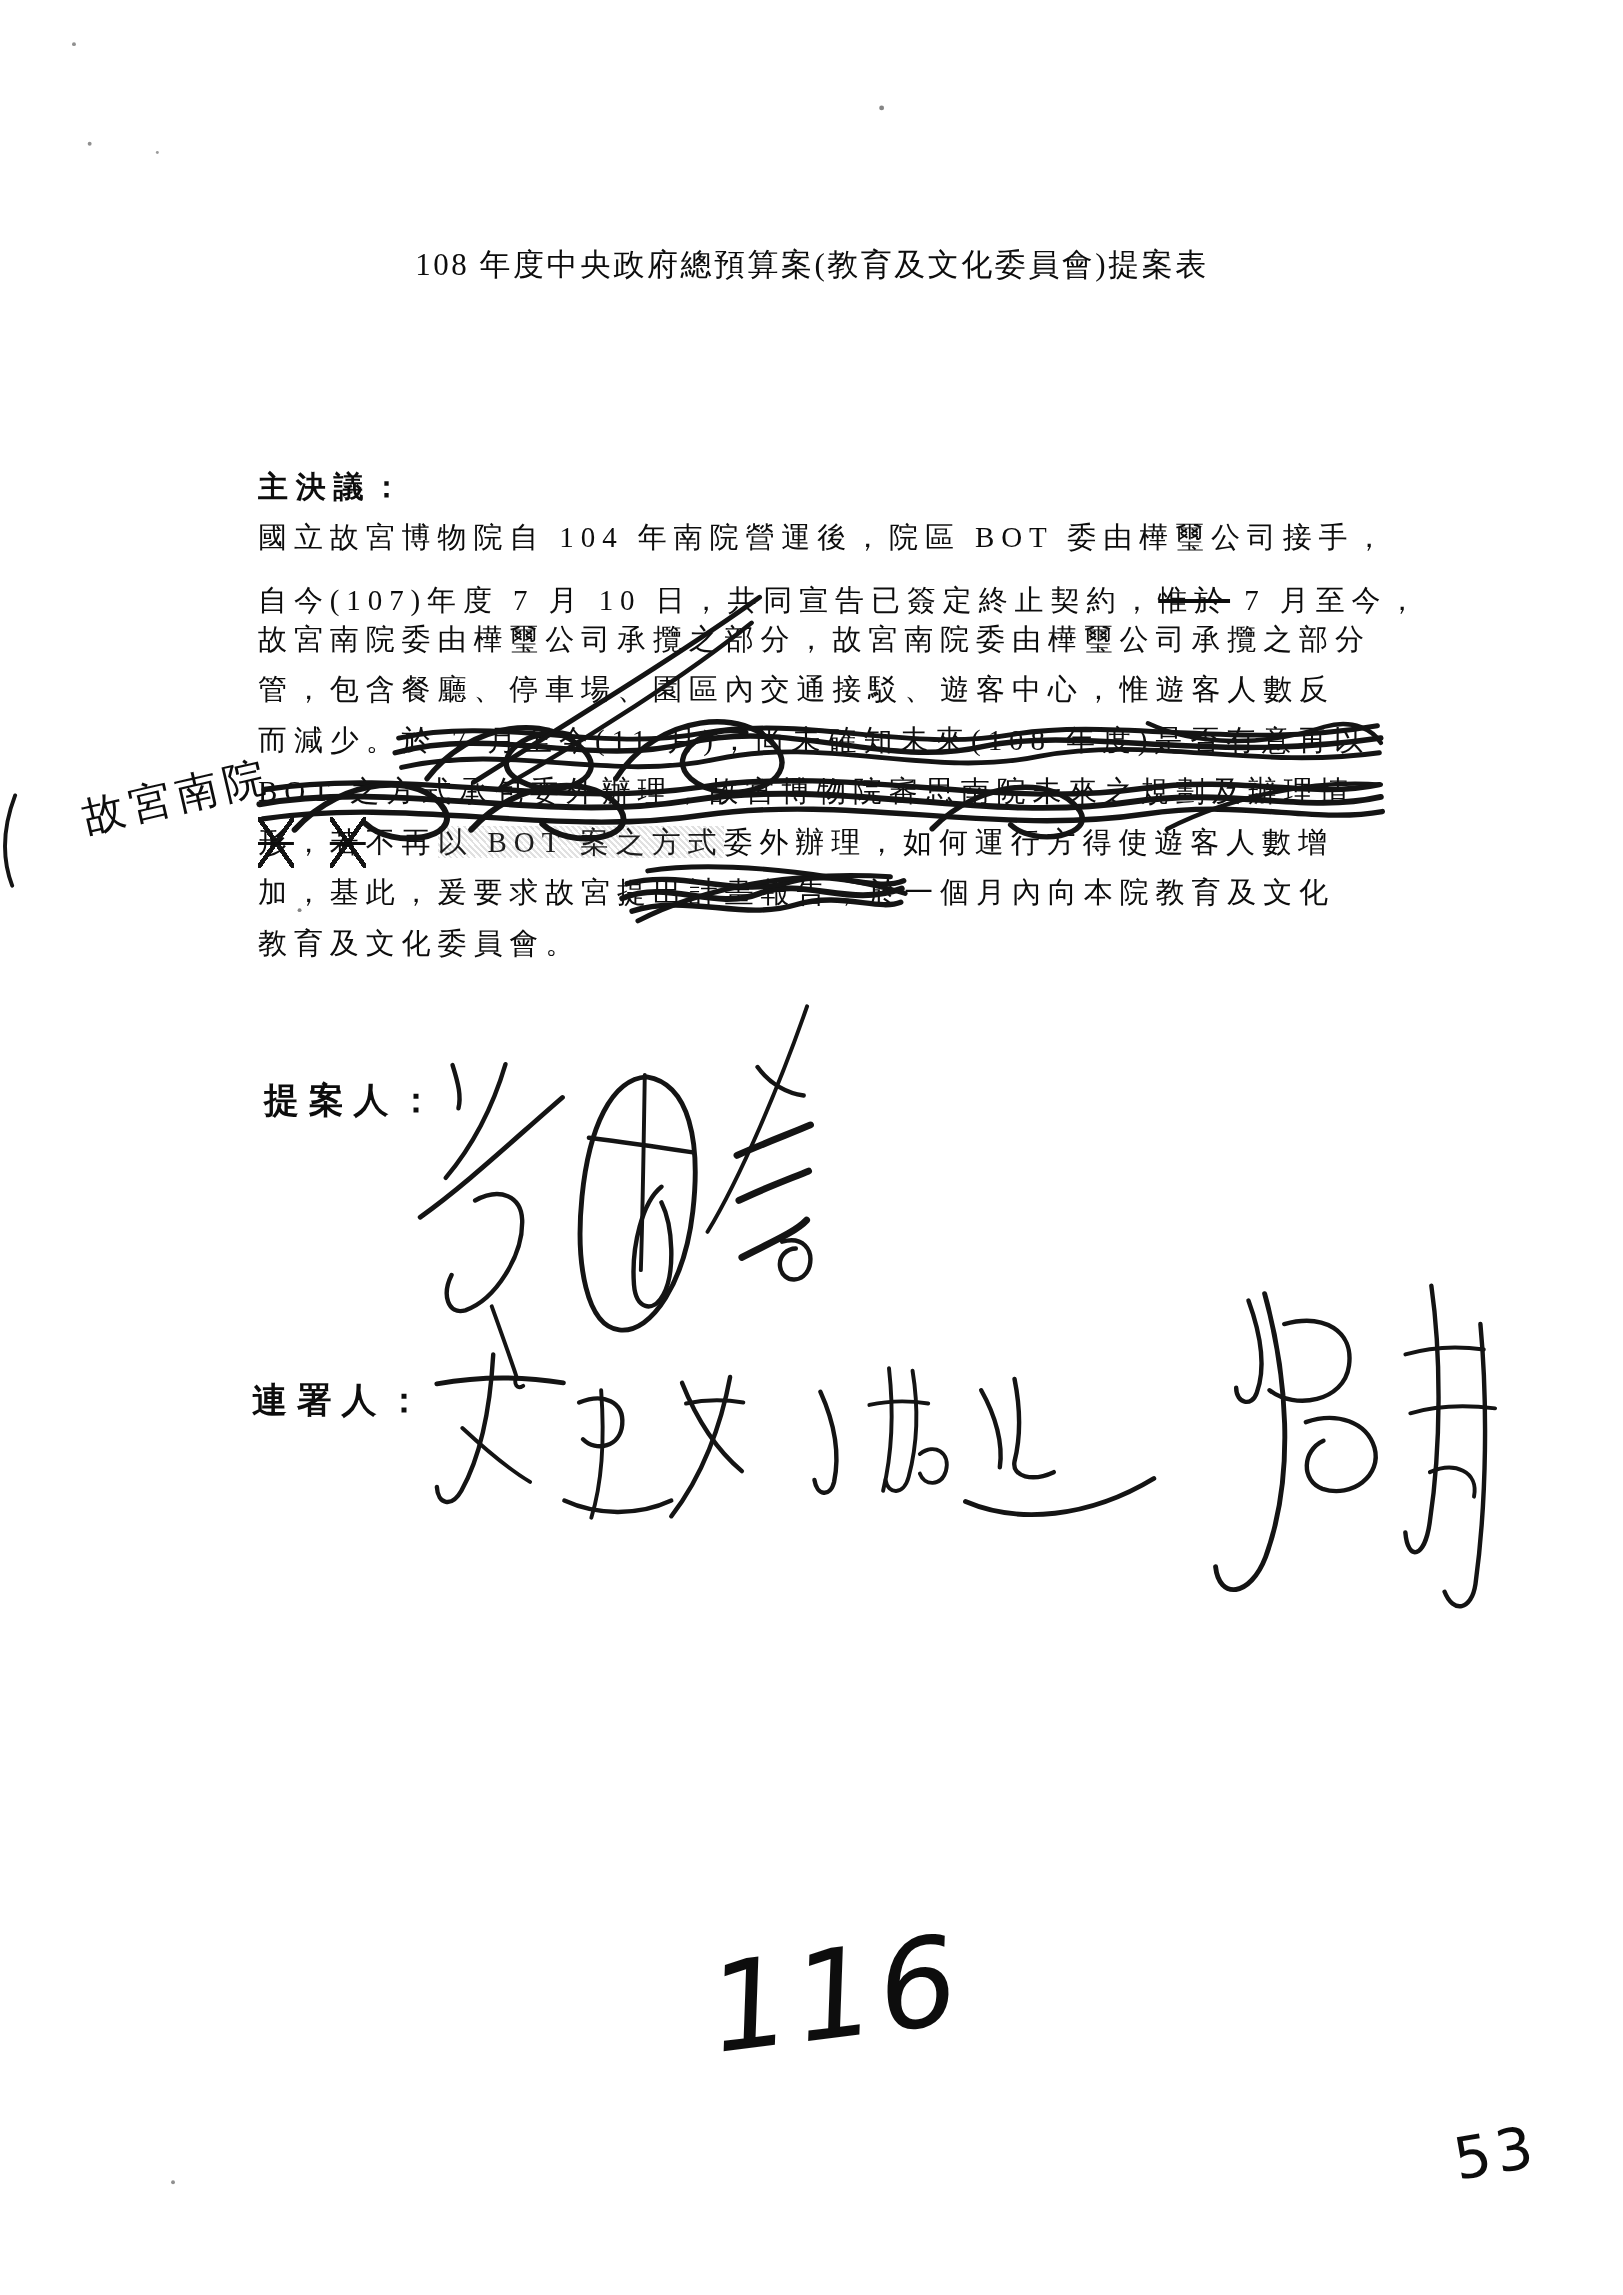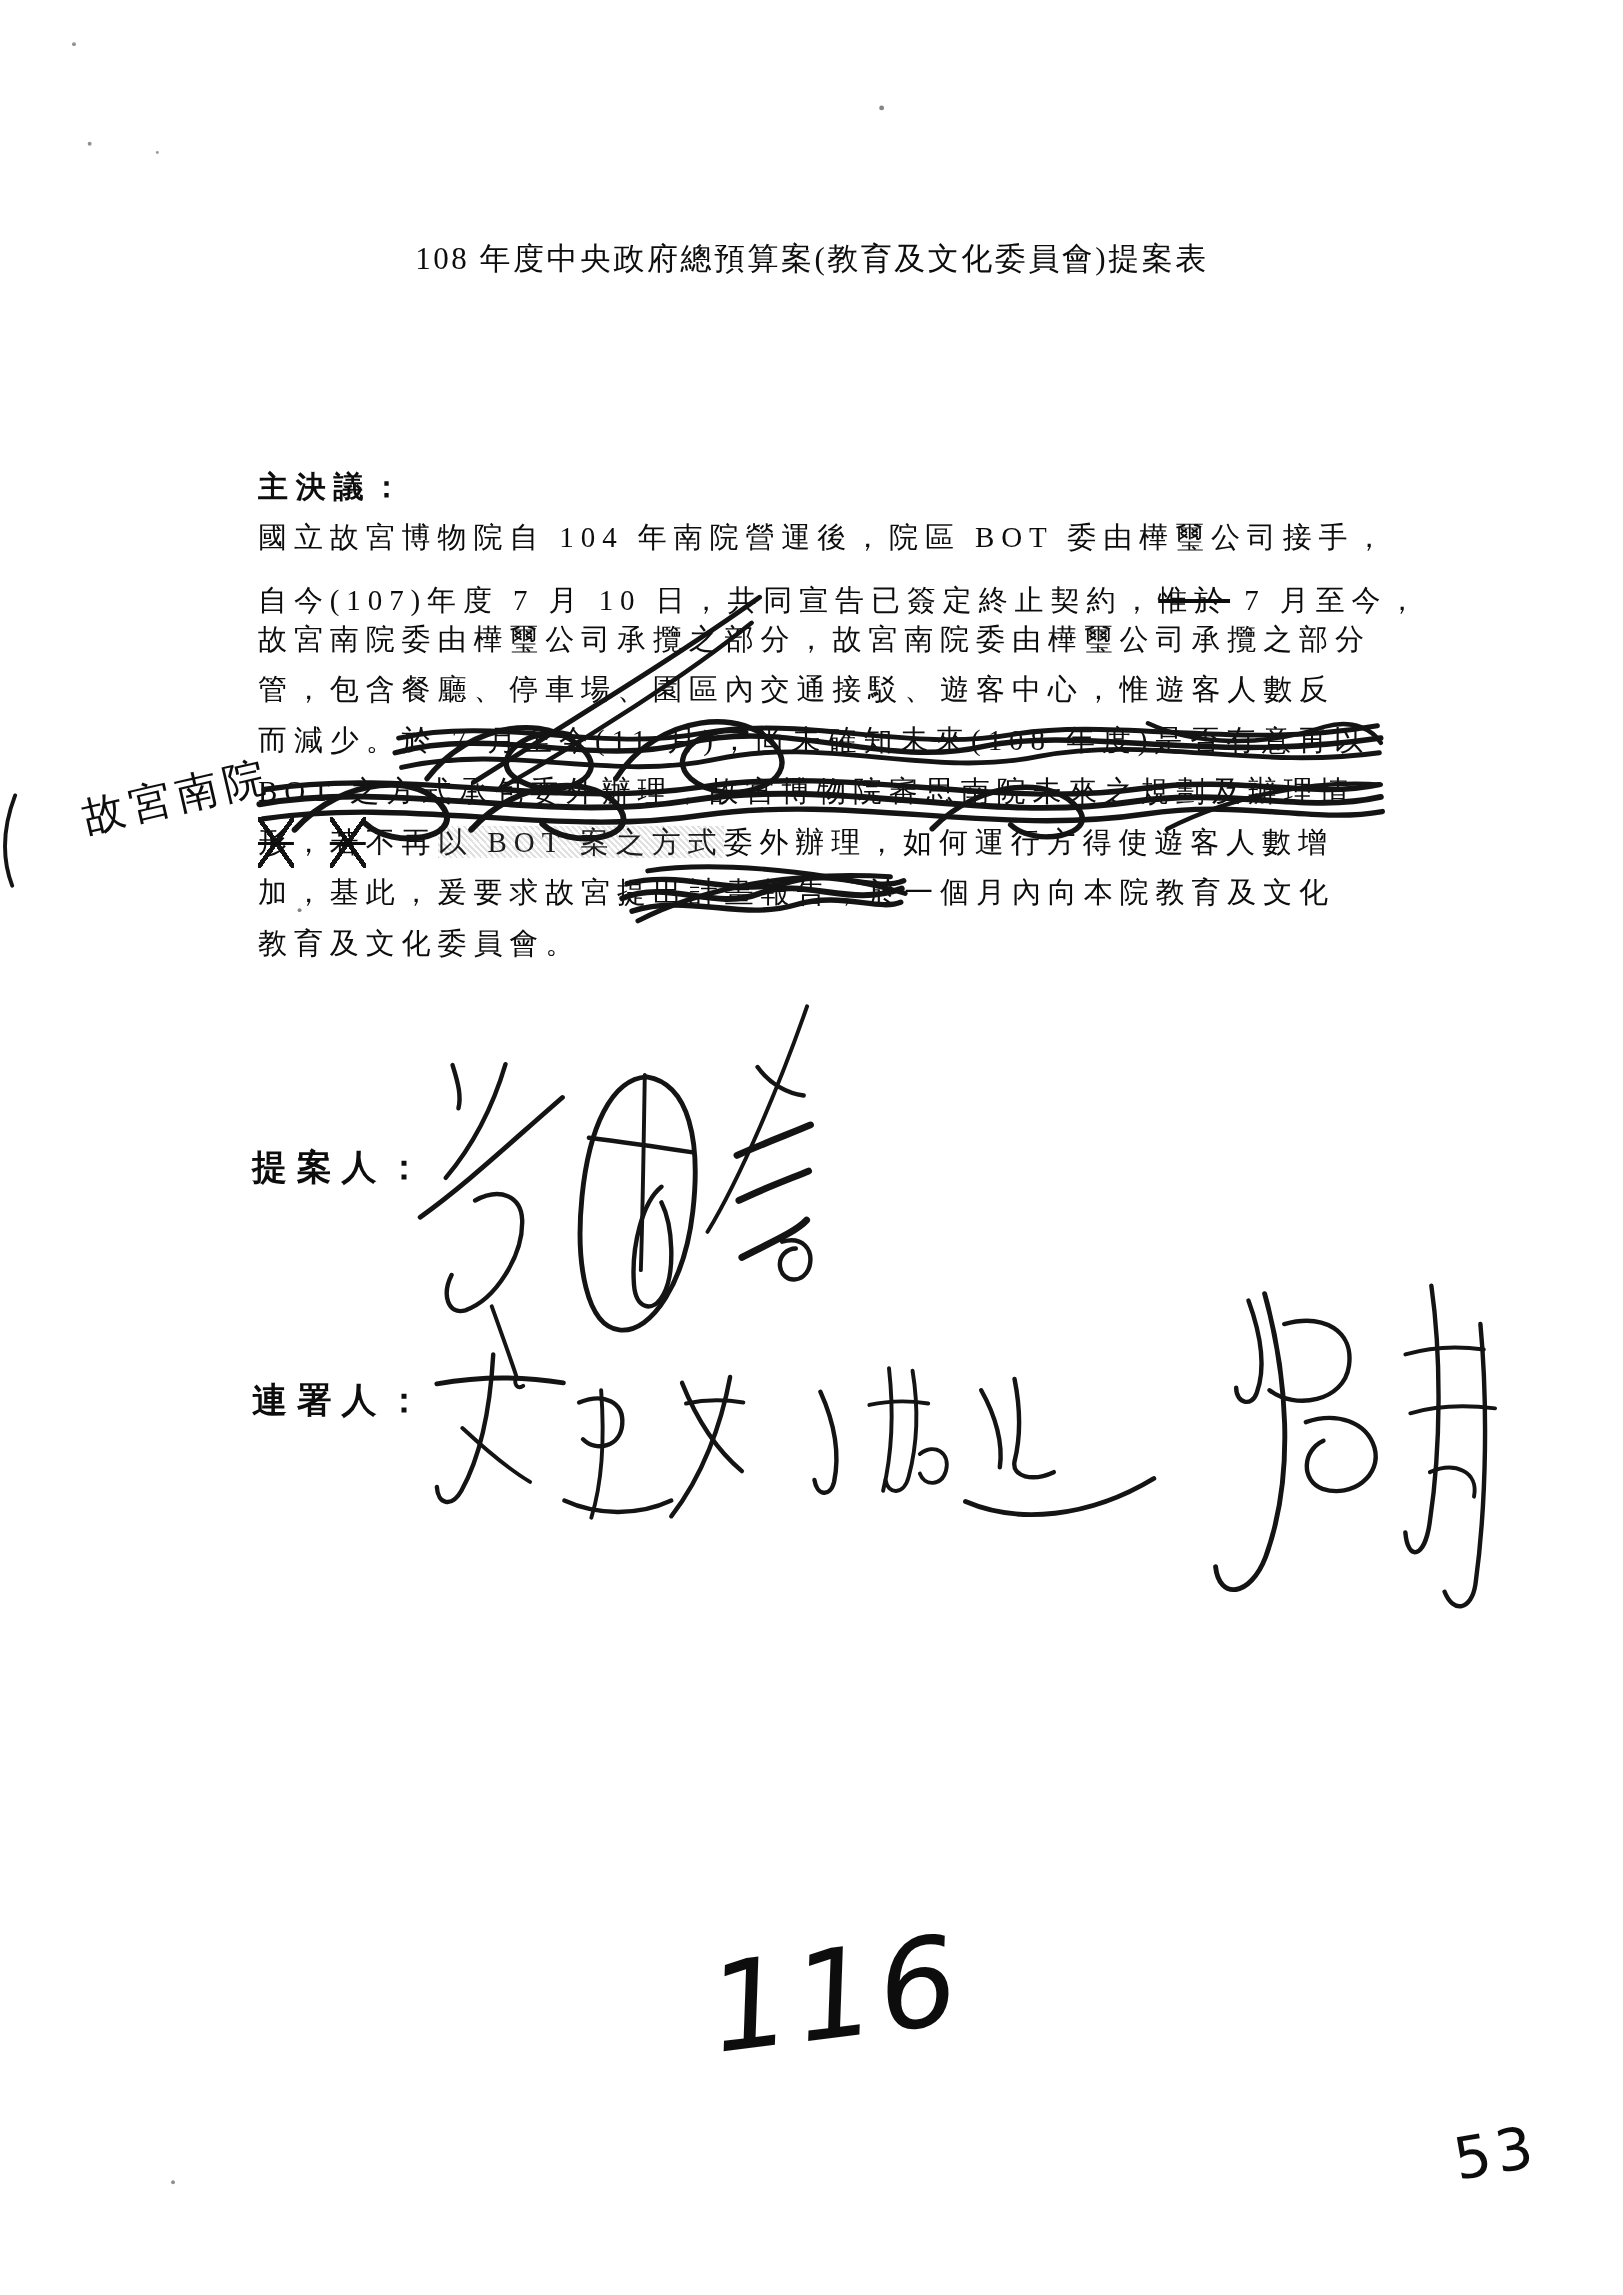--- a/index.html
+++ b/index.html
@@ -5,21 +5,21 @@
   html,body{margin:0;padding:0;background:#e8e8e8;}
   .page{
     position:relative;
     width:1624px;height:2295px;
     background:#ffffff;
     overflow:hidden;
     font-family:"Liberation Serif","DejaVu Serif",serif;
     color:#0d0d0d;
   }
   .doc-title{
-    position:absolute;top:238px;left:0;width:1624px;
+    position:absolute;top:244px;left:0;width:1624px;
     text-align:center;
     font-size:31px;font-weight:500;letter-spacing:2.5px;
     white-space:pre;
   }
   .unit-line{
     position:absolute;top:398px;left:258px;
     font-size:30px;font-weight:500;letter-spacing:5.4px;white-space:pre;
   }
   .section-heading{
     position:absolute;top:467px;left:258px;
@@ -39,21 +39,21 @@
       linear-gradient(to bottom right, transparent 46%, #151515 46%, #151515 54%, transparent 54%);
   }
   .smudge{
     color:#1c1c1c;
     background-image:repeating-linear-gradient(47deg, rgba(40,40,40,0.14) 0 2px, rgba(0,0,0,0) 2px 4.4px);
   }
   .sig-label{
     position:absolute;left:252px;
     font-size:35px;font-weight:700;letter-spacing:9.8px;white-space:pre;
   }
-  .label-proposer{ top:1144px; }
+  .label-proposer{ top:1077px;margin-left:12px; }
   .label-cosigner{ top:1377px; }
   .margin-note{
     position:absolute;left:77px;top:791px;
     font-size:42px;font-weight:500;letter-spacing:5.9px;
     transform:rotate(-13deg);transform-origin:left top;
     white-space:pre;
   }
   .page-number{
     position:absolute;left:709px;top:1923px;
     font-family:"DejaVu Sans","Liberation Sans",sans-serif;

